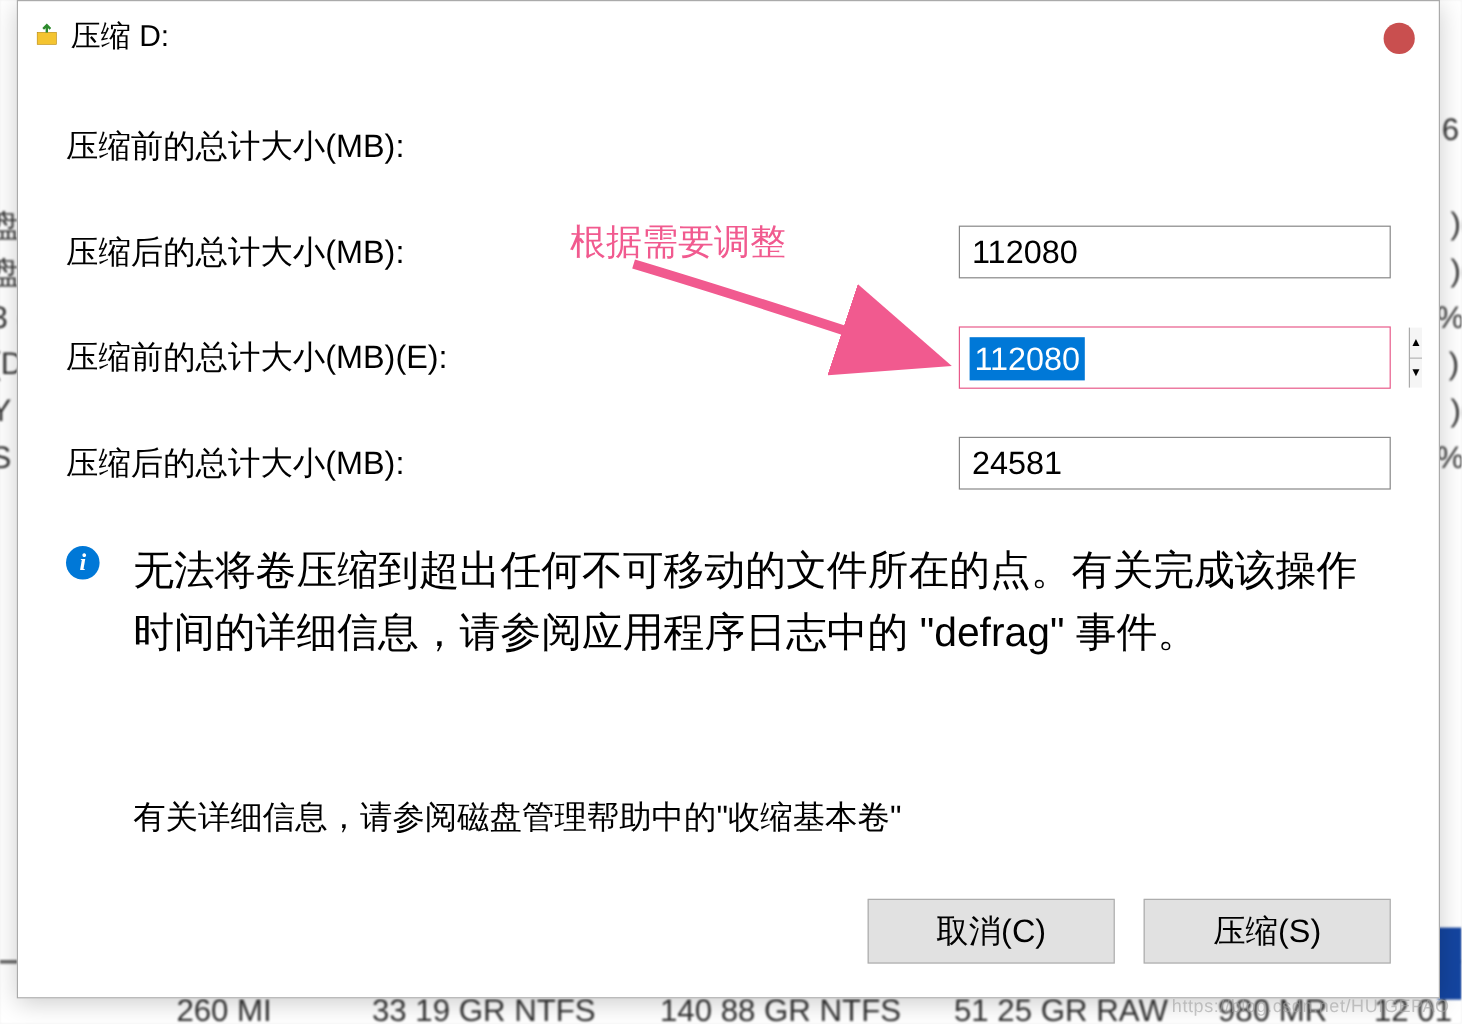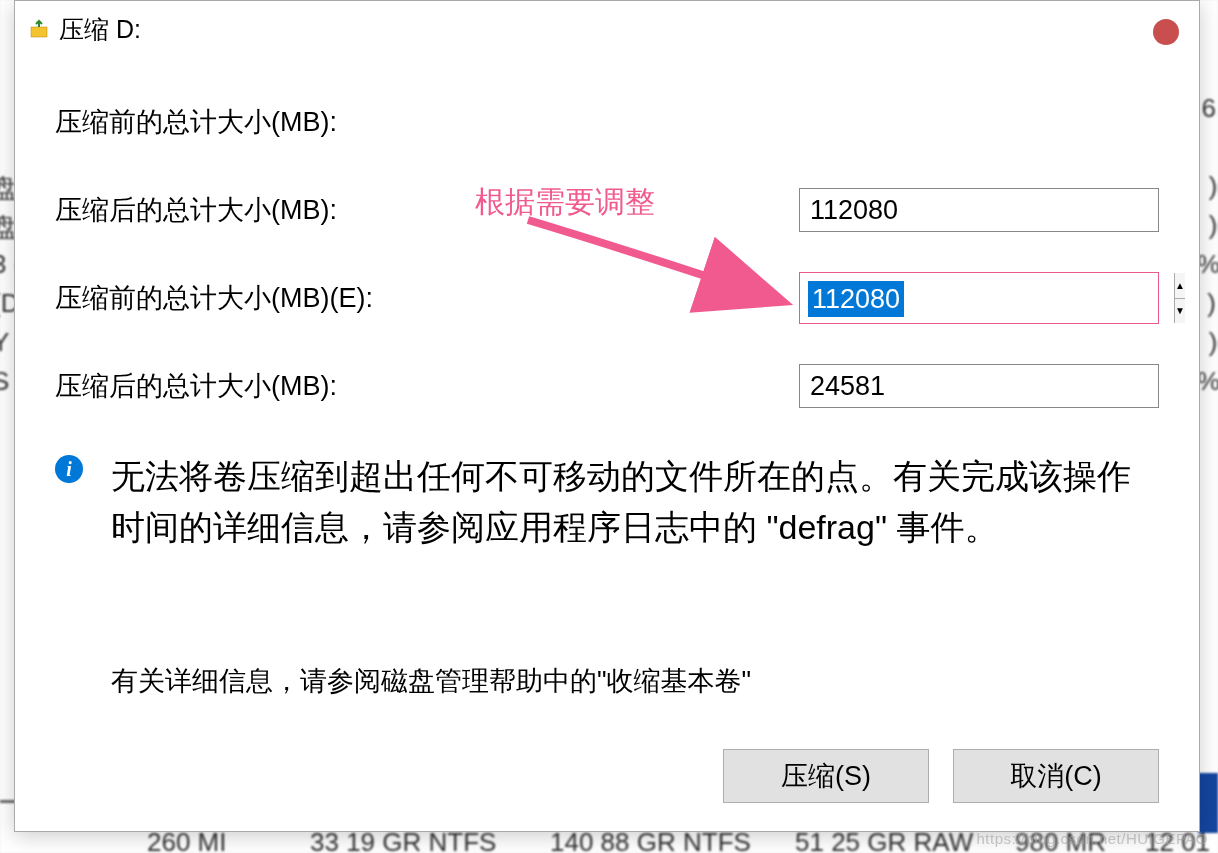--- a/index.html
+++ b/index.html
@@ -295,22 +295,22 @@
   </div>
 
   <div class="info-row">
     <span class="info-icon">i</span>
     <span class="info-text">无法将卷压缩到超出任何不可移动的文件所在的点。有关完成该操作时间的详细信息，请参阅应用程序日志中的 "defrag" 事件。</span>
   </div>
 
   <div class="help-text">有关详细信息，请参阅磁盘管理帮助中的"收缩基本卷"</div>
 
   <div class="button-bar">
+    <button class="dlg-button">取消(C)</button>
     <button class="dlg-button">压缩(S)</button>
-    <button class="dlg-button">取消(C)</button>
   </div>
 </div>
 
 <div class="annotation">根据需要调整</div>
 
 <svg class="arrow-svg" viewBox="0 0 310 140">
   <defs>
     <marker id="arrowhead" markerWidth="12" markerHeight="10" refX="10" refY="5" orient="auto">
       <polygon points="0 0, 12 5, 0 10" fill="#f15a8f"></polygon>
     </marker>

